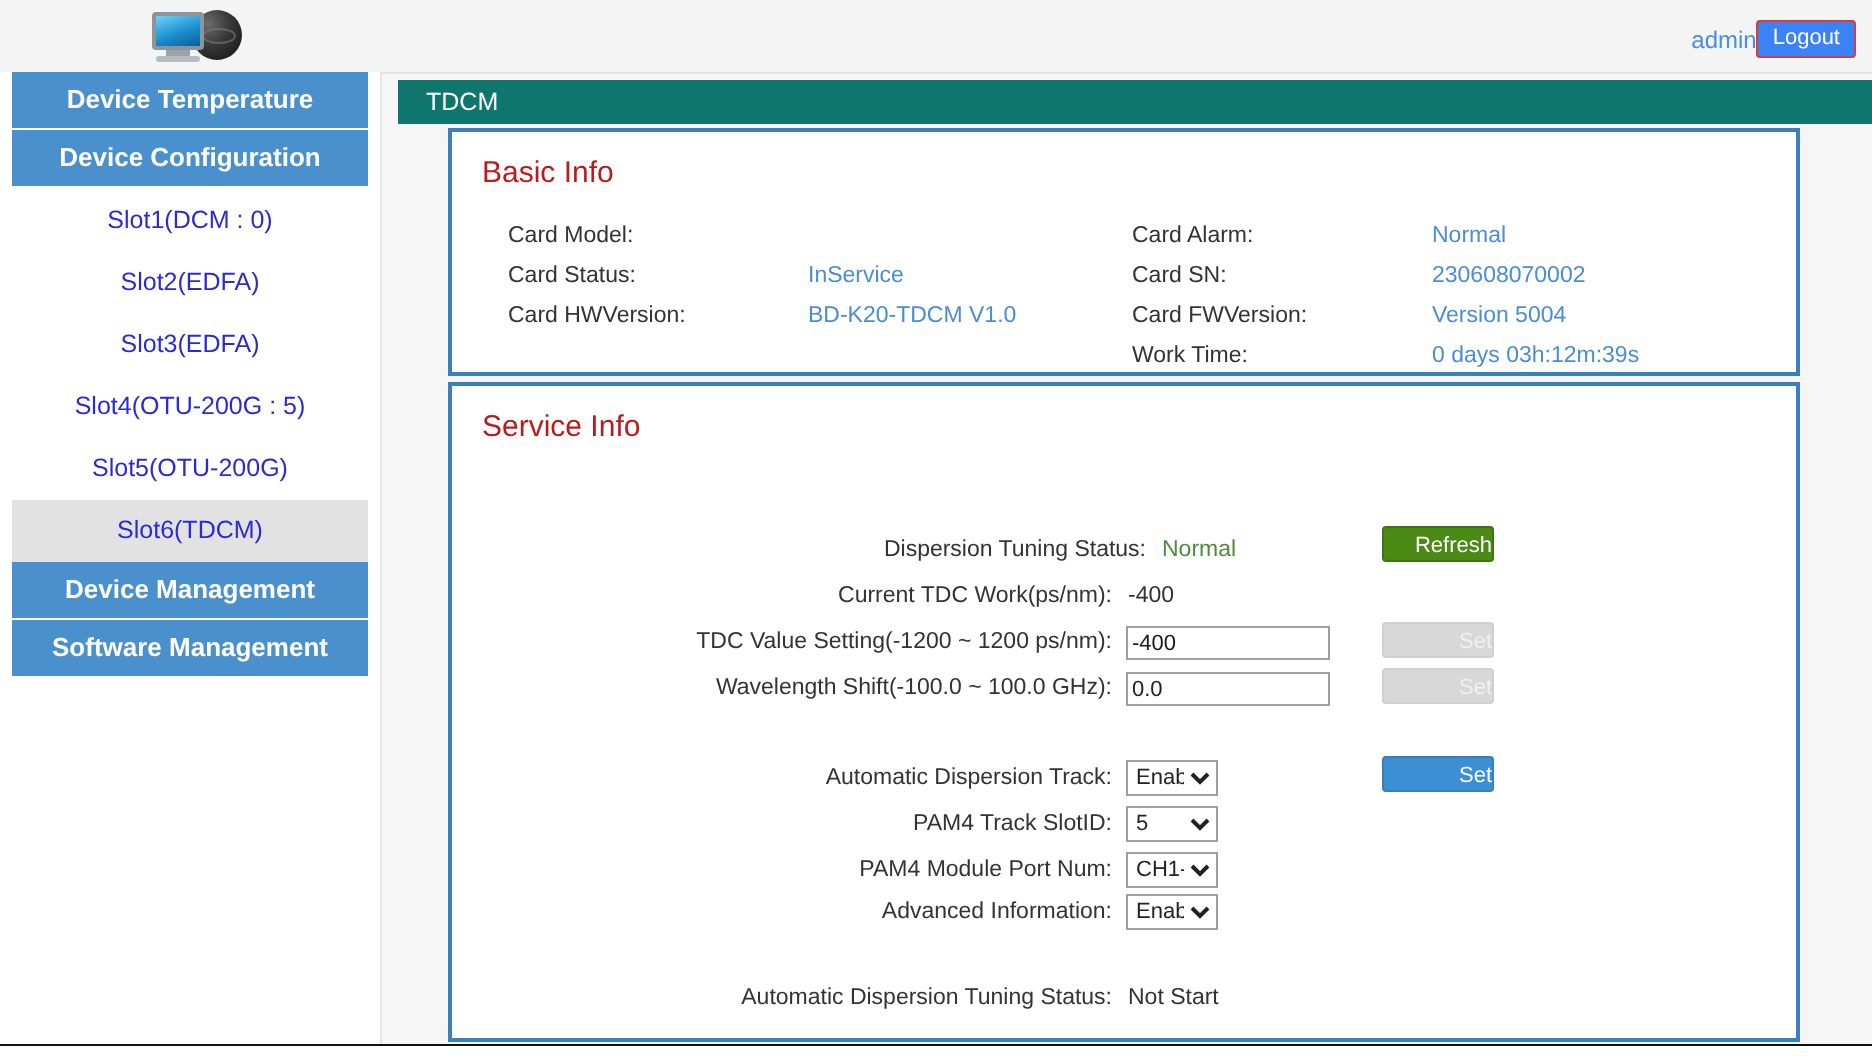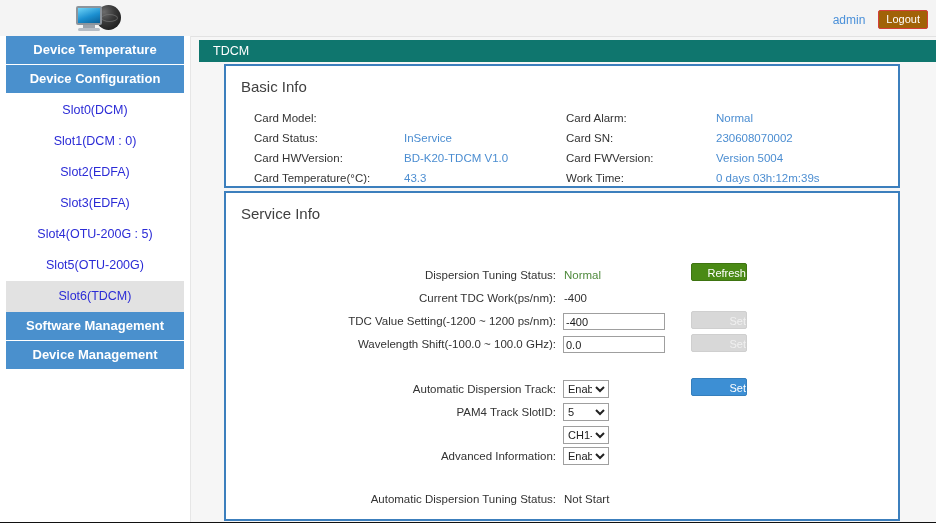--- a/index.html
+++ b/index.html
@@ -61,28 +61,28 @@
     width: 15px; height: 6px;
     border: 1px solid #777;
     border-radius: 50%;
     opacity: .65;
   }
   #user-area {
     position: absolute;
     right: 8px; top: 10px;
     display: flex;
     align-items: center;
-    gap: 13px;
+    gap: 0;
   }
   #admin-label {
     color: #4a90d9;
     font-size: 12px;
   }
   #logout-btn {
-    background: #a16207;
+    background: #3b82f6;
     color: #ffffff;
     font-size: 11px;
     padding: 2px 7px 3px 7px;
     border: 1px solid #d43f3a;
     border-radius: 2px;
     cursor: pointer;
     line-height: 12px;
   }
 
   
@@ -154,21 +154,21 @@
     background: #ffffff;
     box-sizing: border-box;
   }
   #basic-panel { top: 28px; height: 124px; }
   #service-panel { top: 155px; height: 330px; }
 
   .panel-title {
     position: absolute;
     left: 15px; top: 12px;
     font-size: 15px;
-    color: #404040;
+    color: #b91c1c;
   }
 
   
   .binfo {
     position: absolute;
     top: 42px;
     font-size: 11.5px;
   }
   .binfo-row { height: 20px; line-height: 20px; }
   .binfo-lbl {
@@ -295,29 +295,28 @@
   <div id="user-area">
     <span id="admin-label">admin</span>
     <span id="logout-btn">Logout</span>
   </div>
 </div>
 
 <div id="sidebar">
   <div class="nav-main">Device Temperature</div>
   <div class="nav-main">Device Configuration</div>
   <div id="nav-gap"></div>
-  <div class="nav-sub">Slot0(DCM)</div>
   <div class="nav-sub">Slot1(DCM : 0)</div>
   <div class="nav-sub">Slot2(EDFA)</div>
   <div class="nav-sub">Slot3(EDFA)</div>
   <div class="nav-sub">Slot4(OTU-200G : 5)</div>
   <div class="nav-sub">Slot5(OTU-200G)</div>
   <div class="nav-sub active">Slot6(TDCM)</div>
+  <div class="nav-main">Device Management</div>
   <div class="nav-main">Software Management</div>
-  <div class="nav-main">Device Management</div>
 </div>
 
 <div id="content">
 
   <div id="tab-bar">
     <span id="tab-title">TDCM</span>
   </div>
 
   <div class="panel" id="basic-panel">
     <div class="panel-title">Basic Info</div>
@@ -325,23 +324,20 @@
     <div class="binfo" id="binfo-left">
       <div class="binfo-row">
         <span class="binfo-lbl">Card Model:</span><span class="binfo-val"></span>
       </div>
       <div class="binfo-row">
         <span class="binfo-lbl">Card Status:</span><span class="binfo-val">InService</span>
       </div>
       <div class="binfo-row">
         <span class="binfo-lbl">Card HWVersion:</span><span class="binfo-val">BD-K20-TDCM V1.0</span>
       </div>
-      <div class="binfo-row">
-        <span class="binfo-lbl">Card Temperature(°C):</span><span class="binfo-val">43.3</span>
-      </div>
     </div>
 
     <div class="binfo" id="binfo-right">
       <div class="binfo-row">
         <span class="binfo-lbl">Card Alarm:</span><span class="binfo-val">Normal</span>
       </div>
       <div class="binfo-row">
         <span class="binfo-lbl">Card SN:</span><span class="binfo-val">230608070002</span>
       </div>
       <div class="binfo-row">
@@ -349,21 +345,21 @@
       </div>
       <div class="binfo-row">
         <span class="binfo-lbl">Work Time:</span><span class="binfo-val">0 days 03h:12m:39s</span>
       </div>
     </div>
   </div>
 
   <div class="panel" id="service-panel">
     <div class="panel-title">Service Info</div>
 
-    <div class="srow" style="top:72px; left:0; width:100%;">
+    <div class="srow" style="top:72px; left:17px; width:100%;">
       <span class="srow-lbl">Dispersion Tuning Status:</span>
       <span class="srow-val val-green">Normal</span>
     </div>
 
     <div class="srow" style="top:95px; left:0; width:100%;">
       <span class="srow-lbl">Current TDC Work(ps/nm):</span>
       <span class="srow-val val-plain">-400</span>
     </div>
 
     <div class="srow" style="top:118px; left:0; width:100%;">
@@ -380,20 +376,21 @@
       <span class="srow-lbl">Automatic Dispersion Track:</span>
       <select class="sel-box w-mid"><option value="Enable">Enable</option><option value="Disable">Disable</option></select>
     </div>
 
     <div class="srow" style="top:209px; left:0; width:100%;">
       <span class="srow-lbl">PAM4 Track SlotID:</span>
       <select class="sel-box w-mid"><option value="0">0</option><option value="1">1</option><option value="2">2</option><option value="3">3</option><option value="4">4</option><option value="5" selected="">5</option><option value="6">6</option></select>
     </div>
 
     <div class="srow" style="top:232px; left:0; width:100%;">
+      <span class="srow-lbl">PAM4 Module Port Num:</span>
       <select class="sel-box w-mid"><option value="CH1-L">CH1-L</option><option value="CH1-R">CH1-R</option><option value="CH2-L">CH2-L</option><option value="CH2-R">CH2-R</option></select>
     </div>
 
     <div class="srow" style="top:253px; left:0; width:100%;">
       <span class="srow-lbl">Advanced Information:</span>
       <select class="sel-box w-mid"><option value="Enable">Enable</option><option value="Disable">Disable</option></select>
     </div>
 
 
     <div class="srow" style="top:296px; left:0; width:100%;">

